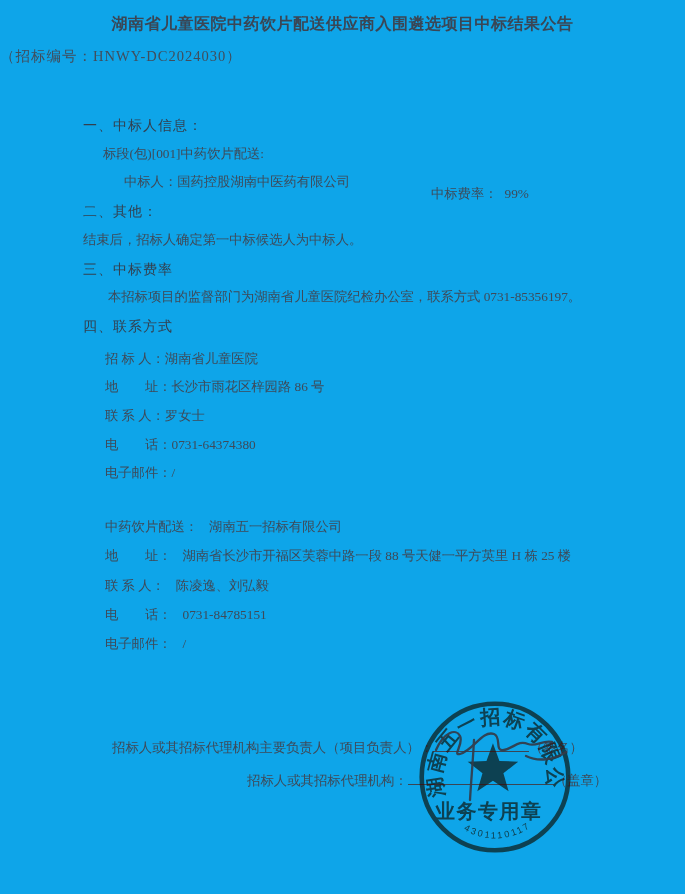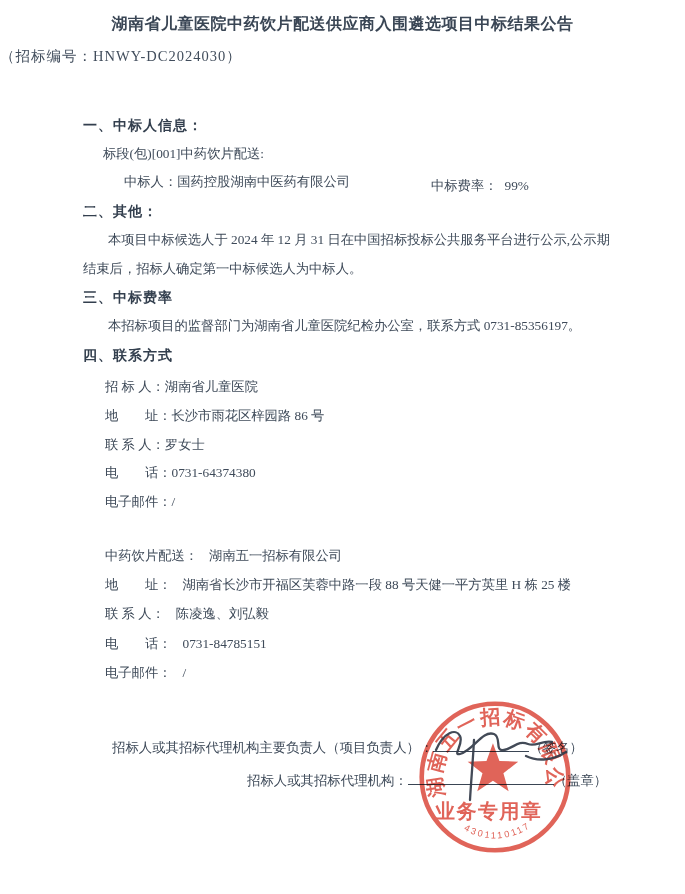--- a/index.html
+++ b/index.html
@@ -1,42 +1,42 @@
 <!DOCTYPE html>
 <html><head>
 <meta charset="utf-8">
 <style>
   html,body{margin:0;padding:0;background:#e8e8e8;}
   .page{
     position:relative;width:685px;height:894px;margin:0 auto;
-    background:#ffffff;overflow:hidden;
+    background:#0ea5e9;overflow:hidden;
     font-family:"Liberation Serif","DejaVu Serif",serif;
     color:#3e4a59;
   }
   .title{
     padding-top:14px;text-align:center;font-size:16px;font-weight:600;
     letter-spacing:.5px;color:#3a4655;
   }
   .subtitle{
     margin-top:12px;font-size:14.5px;color:#414d5c;
     letter-spacing:1px;
   }
   .doc{
     position:absolute;left:83px;top:111px;width:540px;
     font-size:13.3px;line-height:28.7px;white-space:nowrap;
   }
   .h{
     font-family:"Liberation Sans","DejaVu Sans",sans-serif;
-    font-weight:bold;font-size:14px;color:#333f4e;letter-spacing:1px;
+    font-weight:normal;font-size:14px;color:#333f4e;letter-spacing:1px;
   }
   .indent1{margin-left:20px;}
   .indent2{margin-left:41px;}
   .tindent{text-indent:25px;}
   .winner-line{position:relative;}
-  .rate{position:absolute;left:307px;top:4px;}
+  .rate{position:absolute;left:307px;top:12px;}
   .rate .gap{margin-left:7px;}
   .rows{margin-left:22px;}
   .tenderer-block{margin-top:4px;}
   .agency-block{margin-top:24px;line-height:29.3px;}
   .agency-block .val{padding-left:11px;}
   .footer-line{
     position:absolute;font-size:13.4px;color:#3e4a59;white-space:nowrap;
   }
   .sig-line{left:112px;top:737px;}
   .org-line{left:247px;top:770px;}
@@ -66,21 +66,20 @@
   <div class="doc">
 
     <div class="h">一、中标人信息：</div>
     <div class="indent1">标段(包)[001]中药饮片配送:</div>
     <div class="indent2 winner-line">
       <span>中标人：</span><span>国药控股湖南中医药有限公司</span>
       <span class="rate"><span>中标费率：</span><span class="gap">99%</span></span>
     </div>
 
     <div class="h">二、其他：</div>
-    <div class="tindent">本项目中标候选人于 2024 年 12 月 31 日在中国招标投标公共服务平台进行公示,公示期</div>
     <div>结束后，招标人确定第一中标候选人为中标人。</div>
 
     <div class="h">三、中标费率</div>
     <div class="tindent">本招标项目的监督部门为湖南省儿童医院纪检办公室，联系方式 0731-85356197。</div>
 
     <div class="h">四、联系方式</div>
 
     <div class="rows tenderer-block">
       <div><span class="lbl">招 标 人：</span><span class="val">湖南省儿童医院</span></div>
       <div><span class="lbl">地　　址：</span><span class="val">长沙市雨花区梓园路 86 号</span></div>

